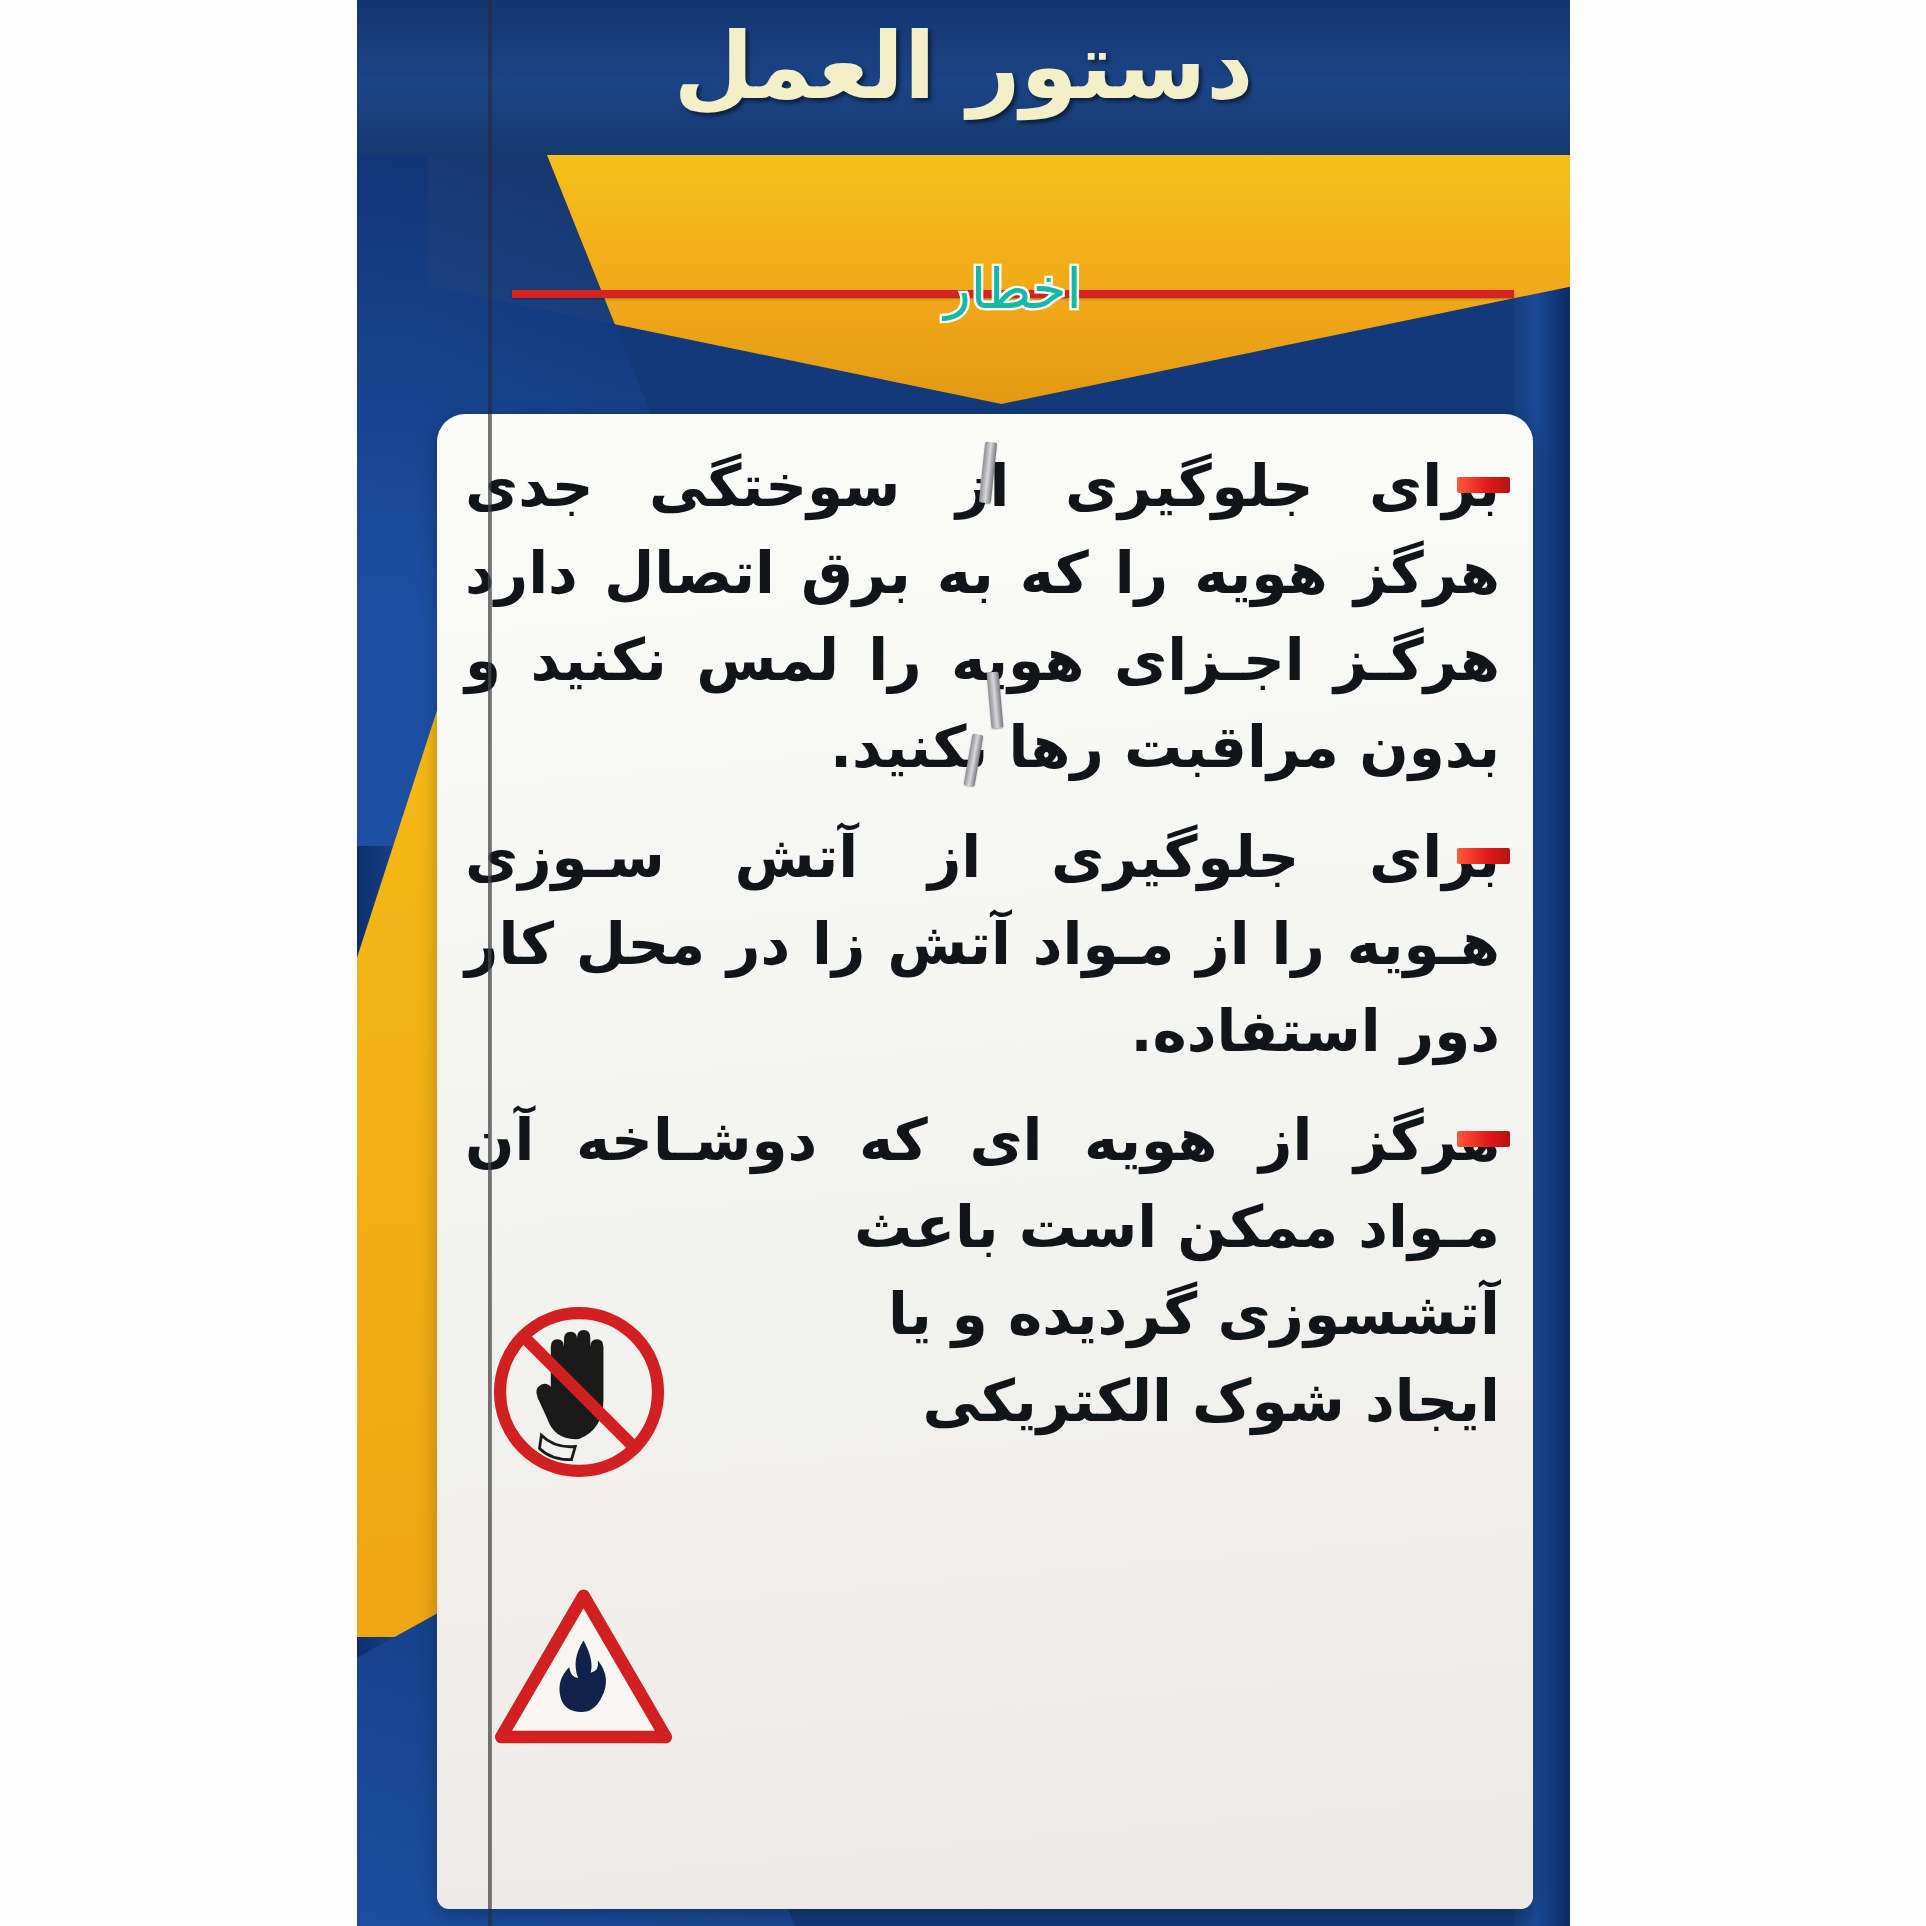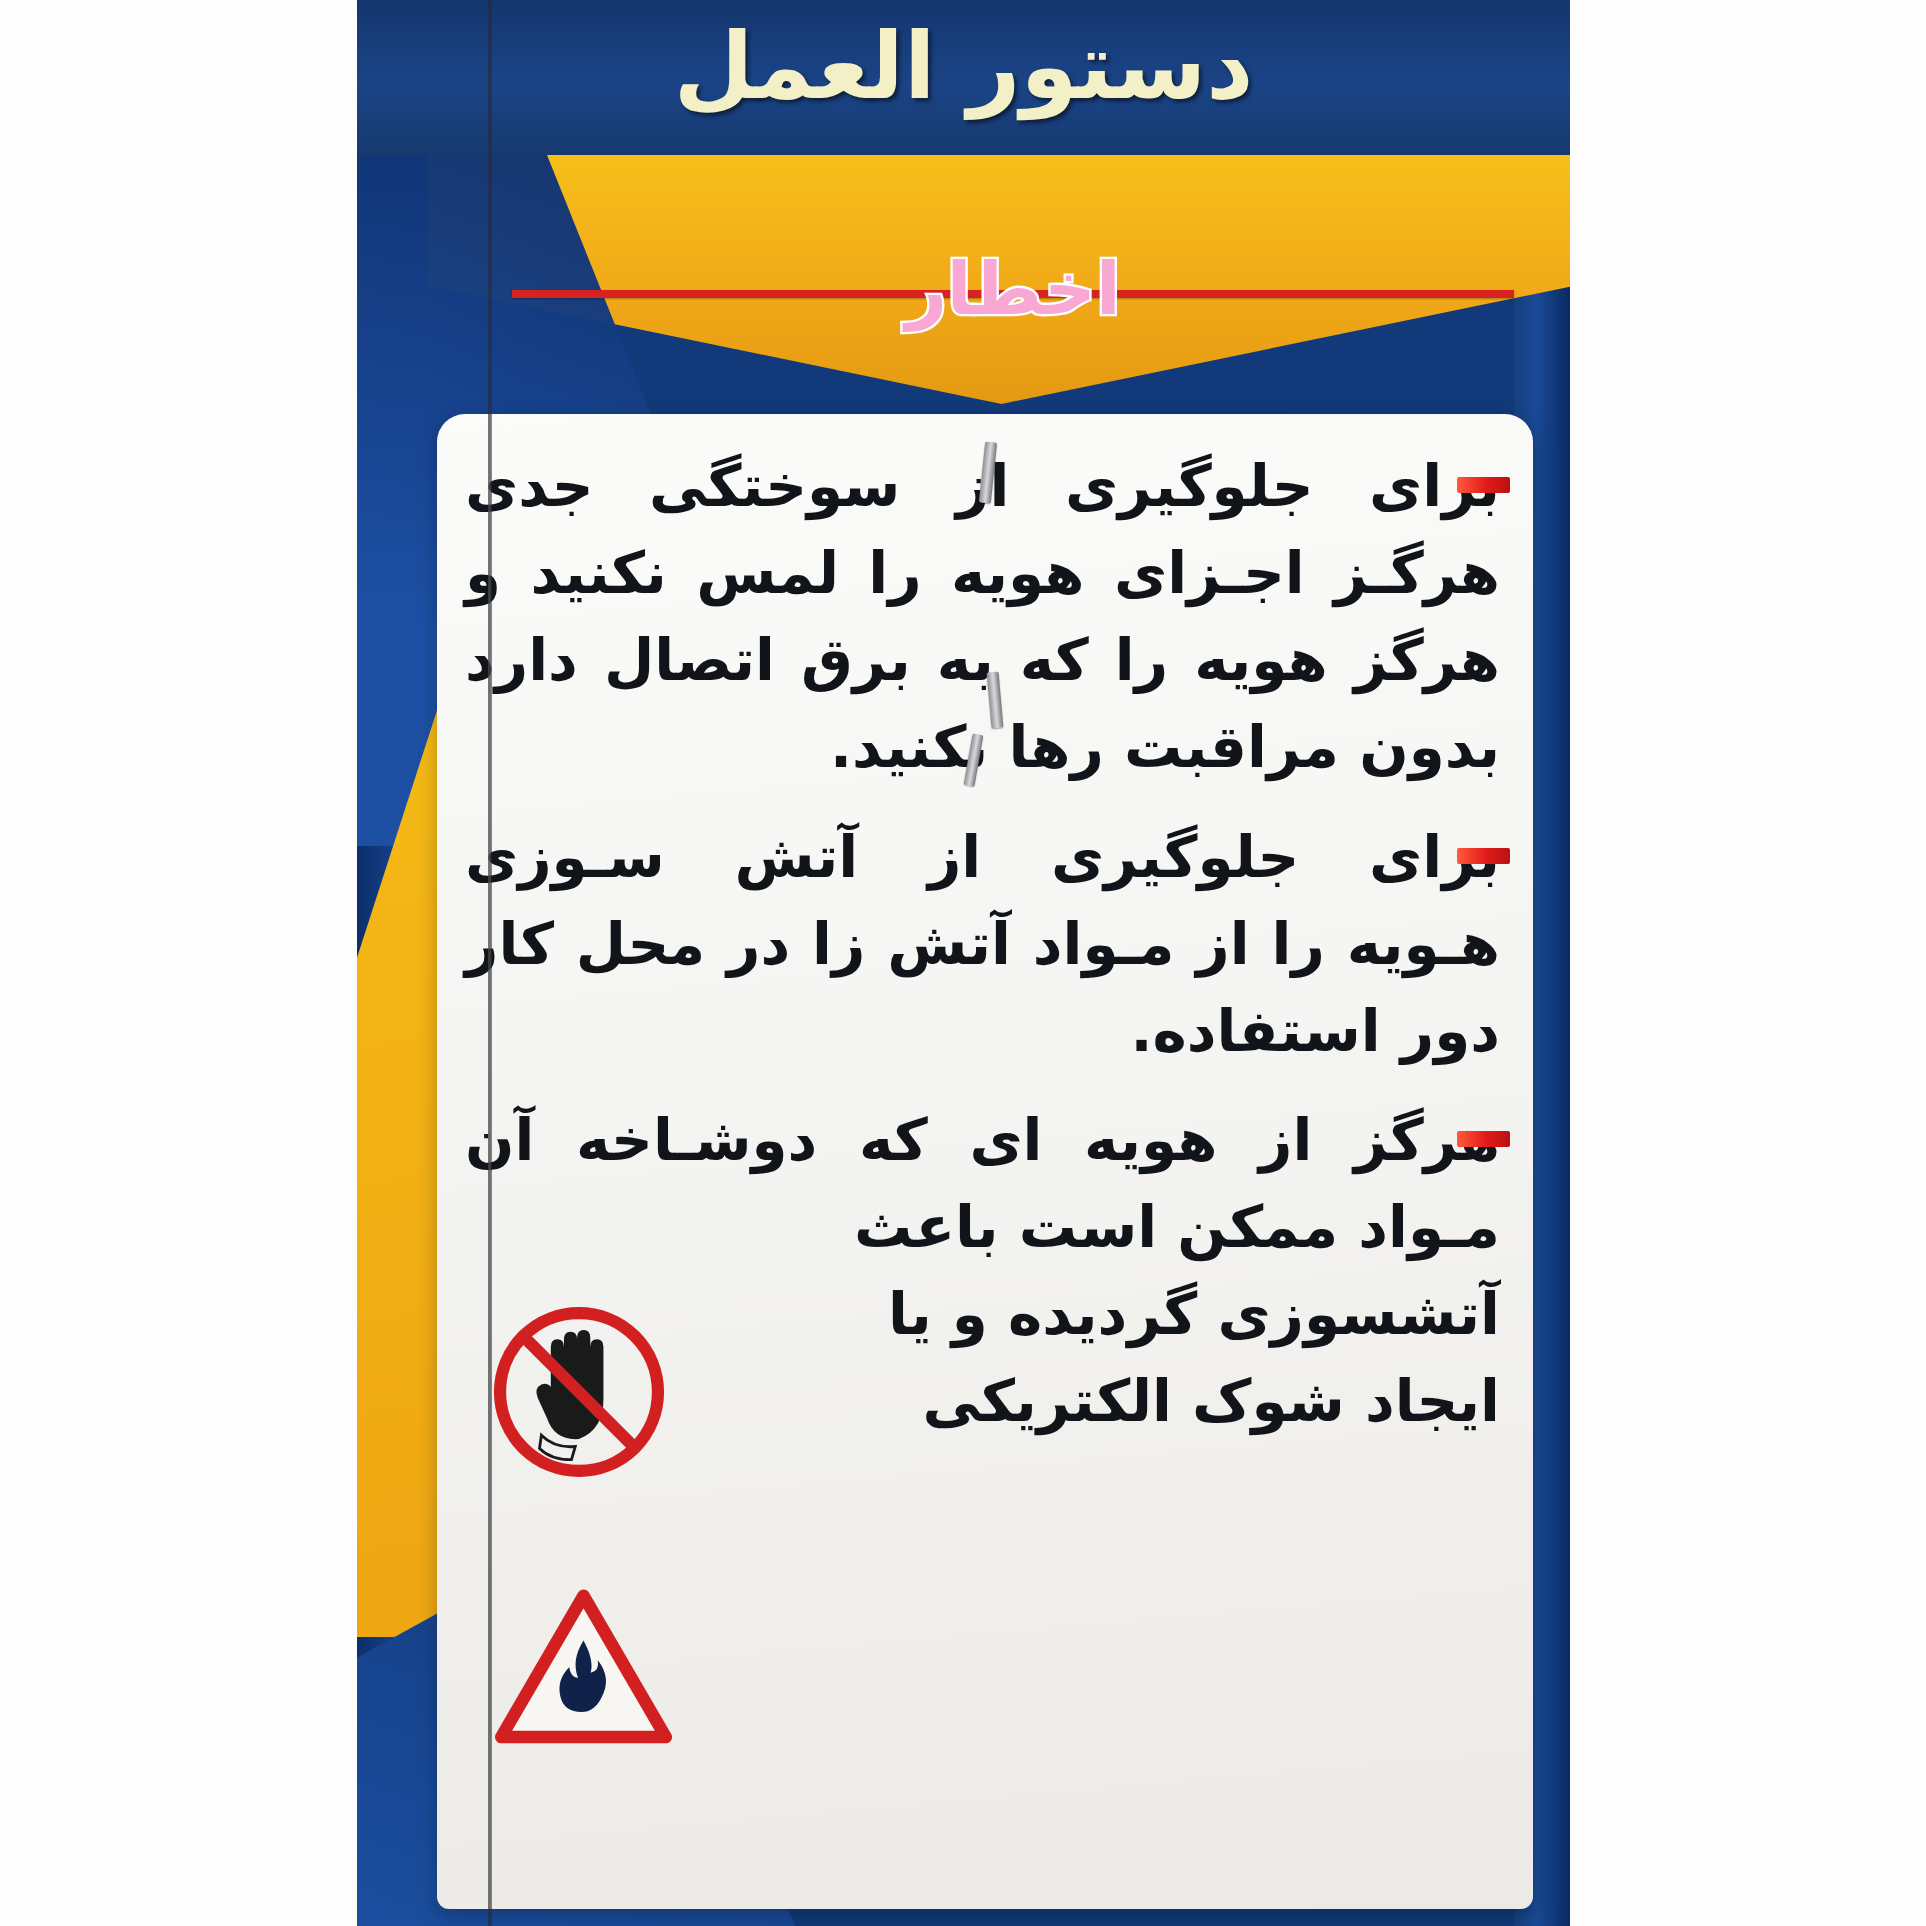--- a/index.html
+++ b/index.html
@@ -127,23 +127,23 @@
     position: absolute;
     top: 55px;
     height: 7.5px;
     width: 100%;
     background: #d72222;
     box-shadow: 0 0.9px 1.9px rgba(0,0,0,.3);
   }
   .warn-text {
     position: relative;
     z-index: 3;
-    font-size: 72px;
-    font-weight: bold;
-    color: #f9a8d4;
+    font-size: 55px;
+    font-weight: normal;
+    color: #14b8a6;
     -webkit-text-stroke: 4.7px #ffffff;
     paint-order: stroke fill;
     padding: 0 19px;
     letter-spacing: 1.9px;
     direction: rtl;
   }
 
   
   .card {
     position: absolute;
@@ -263,22 +263,22 @@
       <div class="warn-text">اخطار</div>
     </div>
 
     <div class="card">
 
       <div class="bullets">
 
         <div class="bullet-block">
           <span class="dash"></span>
           <div class="bullet-line">برای جلوگیری از سوختگی جدی</div>
+          <div class="bullet-line">هرگز هویه را که به برق اتصال دارد</div>
           <div class="bullet-line">هرگـز اجـزای هویه را لمس نکنید و</div>
-          <div class="bullet-line">هرگز هویه را که به برق اتصال دارد</div>
           <div class="bullet-line last">بدون مراقبت رها نکنید.</div>
         </div>
 
         <div class="bullet-block">
           <span class="dash"></span>
           <div class="bullet-line">برای جلوگیری از آتش سـوزی</div>
           <div class="bullet-line">هـویه را از مـواد آتش زا در محل کار</div>
           <div class="bullet-line last">دور استفاده.</div>
         </div>
 

